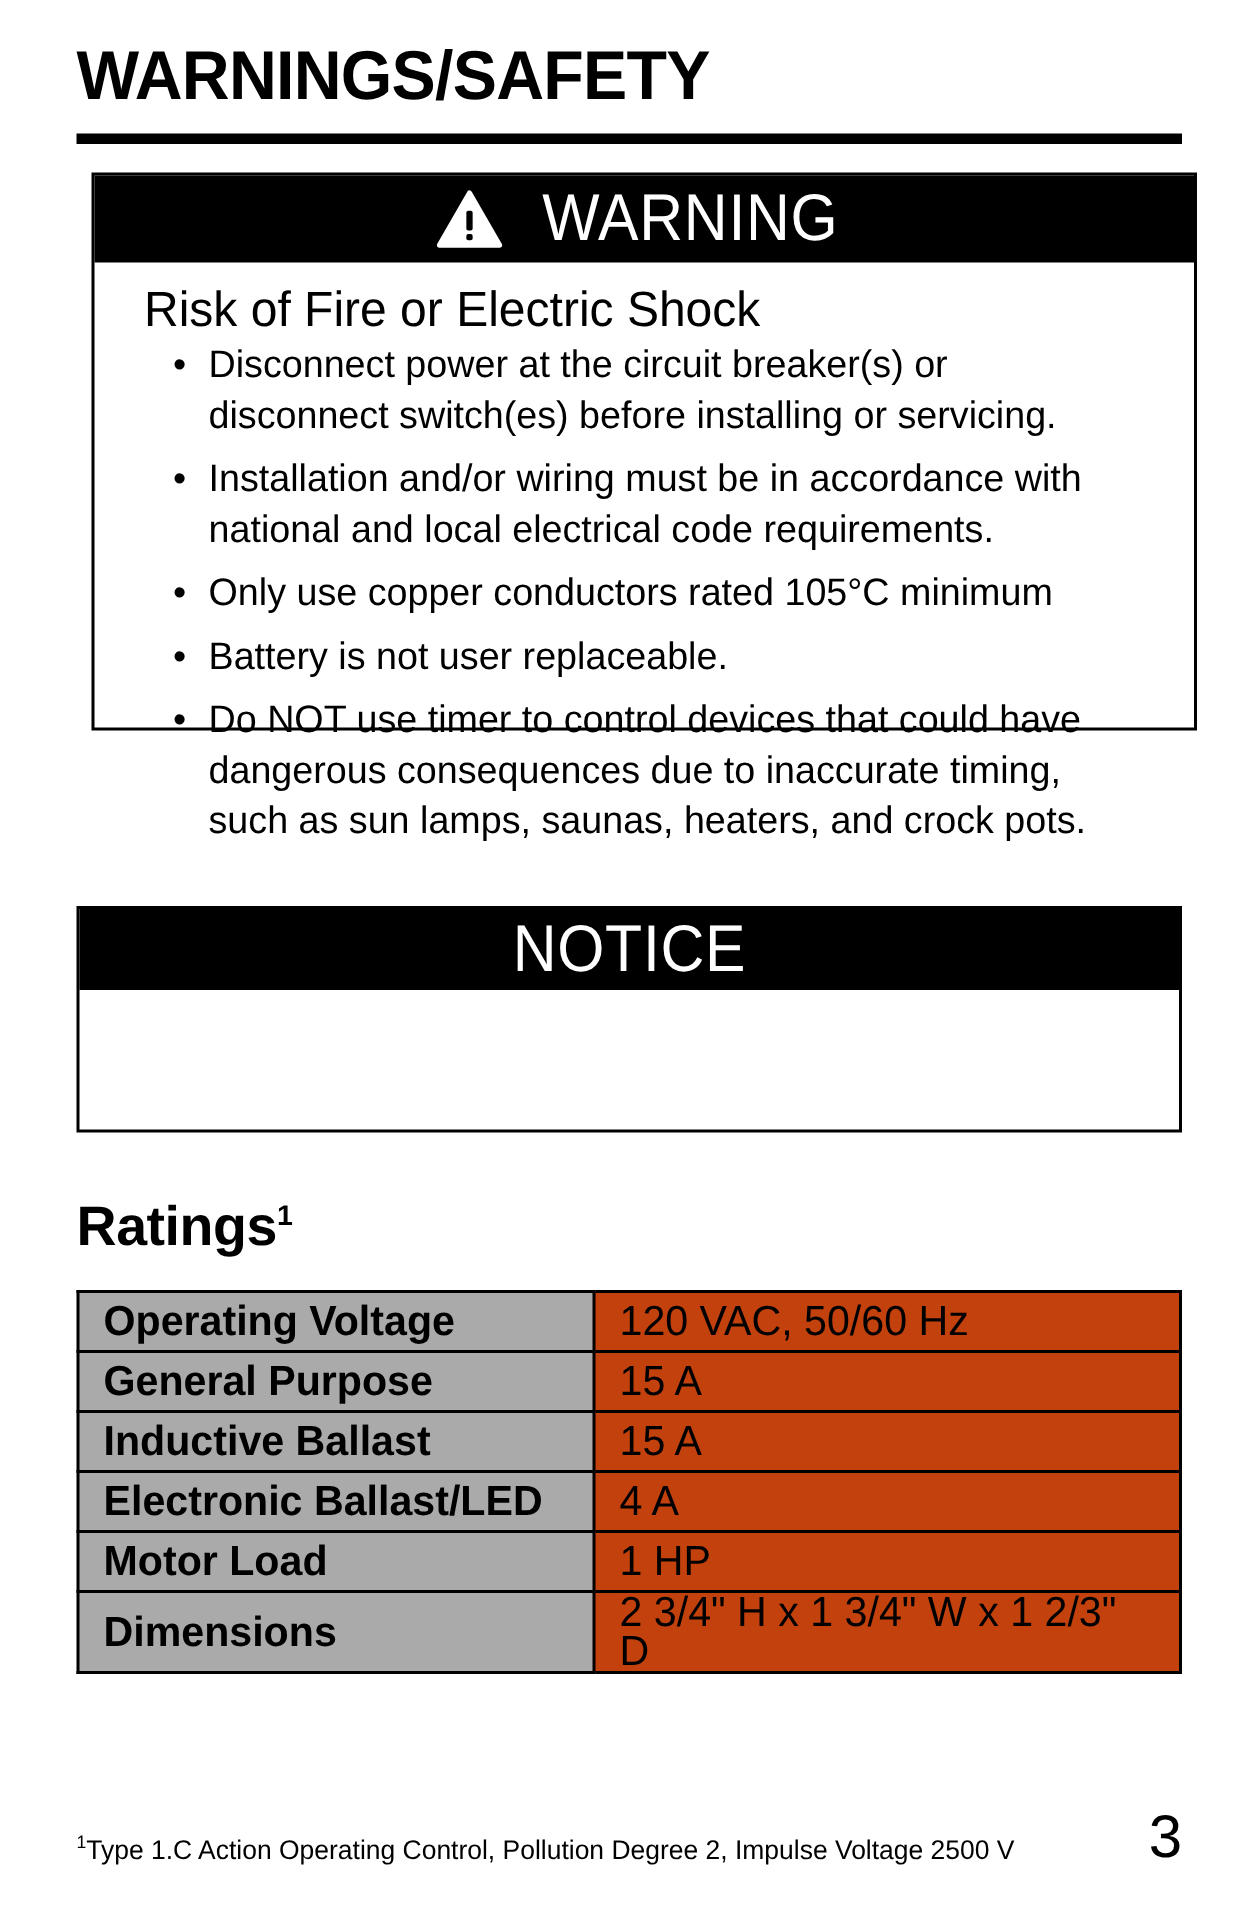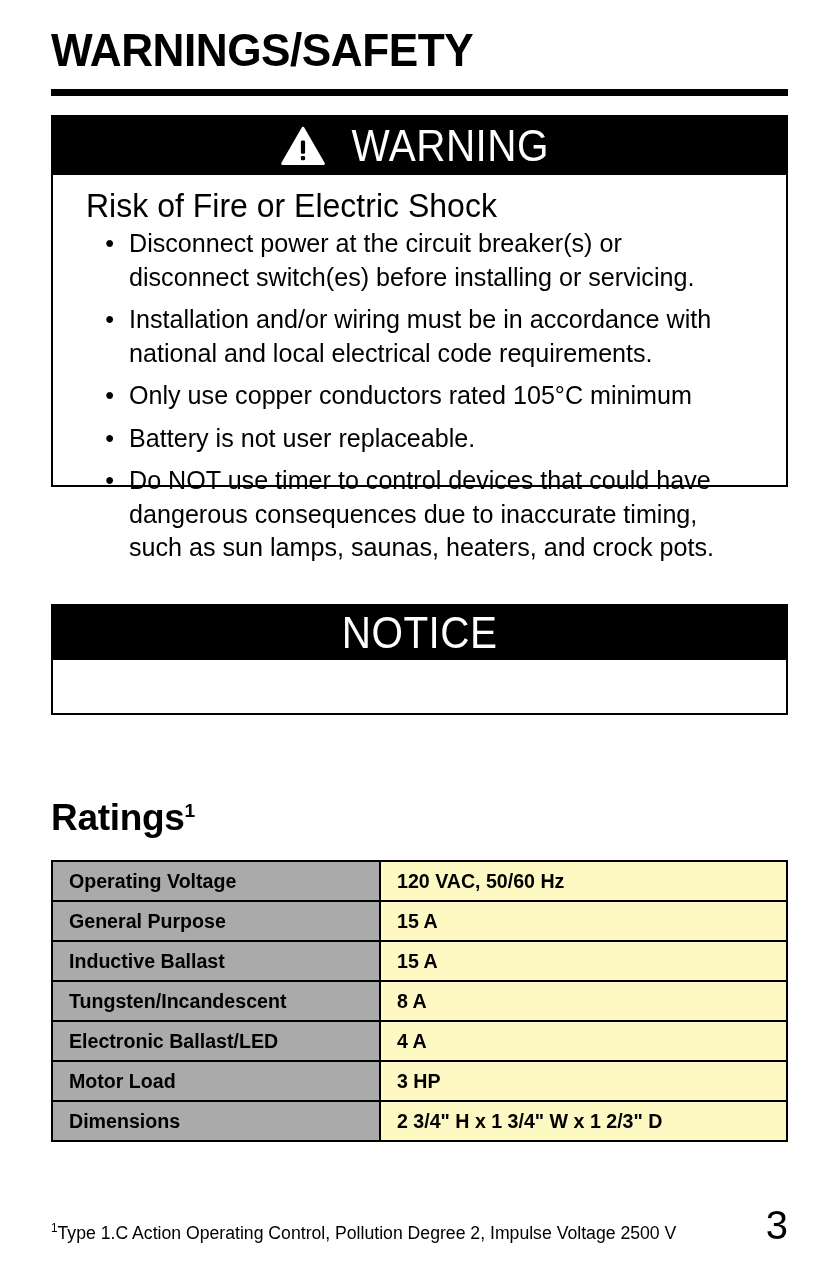--- a/index.html
+++ b/index.html
@@ -72,21 +72,21 @@
     line-height: 48px;
     letter-spacing: 0.5px;
     transform: scaleX(0.92);
     transform-origin: center;
   }
 
   
   .warn-tri { display:block; width: 44px; height: 40px; }
 
   
-  #warning-box { top: 115px; height: 372px; }
+  #warning-box { top: 115px; height: 372px; margin-left: 10px; }
   #warning-box .alert-bar { height: 58px; }
 
   .alert-body {
     padding: 0;
   }
   .alert-heading {
     font-size: 33px;
     line-height: 38px;
     margin: 12px 0 2px 33px;
     font-weight: normal;
@@ -108,21 +108,21 @@
   }
   ul.alert-list li .bullet {
     position: absolute;
     left: -24px;
     top: 0;
     font-size: 25.5px;
     line-height: 33.5px;
   }
 
   
-  #notice-box { top: 604px; height: 111px; }
+  #notice-box { top: 604px; height: 151px; }
   #notice-box .alert-bar { height: 54px; }
   .notice-text {
     font-size: 25.5px;
     line-height: 40px;
     margin: 7px 30px 0 30px;
     transform: scaleX(0.985);
     transform-origin: left center;
   }
 
   
@@ -147,34 +147,34 @@
     position: absolute;
     left: 51px;
     top: 860px;
     width: 737px;
     border-collapse: collapse;
     table-layout: fixed;
   }
   table.ratings td {
     border: 2px solid #000000;
     height: 38px;
-    padding: 0 0 0 16px;
+    padding: 0 16px 0 16px;
     vertical-align: middle;
-    font-size: 20px;
+    font-size: 28px;
     line-height: 26px;
   }
   table.ratings td.label {
     width: 310px;
     background: #aaaaaa;
     font-weight: bold;
     transform-origin: left center;
   }
   table.ratings td.value {
-    background: #fef9c3;
-    font-weight: bold;
+    background: #c2410c;
+    font-weight: normal;
   }
   td.label span, td.value span {
     display: inline-block;
     transform: scaleX(0.98);
     transform-origin: left center;
   }
 
   
   .footnote {
     position: absolute;
@@ -267,30 +267,26 @@
       </tr>
       <tr>
         <td class="label"><span>General Purpose</span></td>
         <td class="value"><span>15 A</span></td>
       </tr>
       <tr>
         <td class="label"><span>Inductive Ballast</span></td>
         <td class="value"><span>15 A</span></td>
       </tr>
       <tr>
-        <td class="label"><span>Tungsten/Incandescent</span></td>
-        <td class="value"><span>8 A</span></td>
-      </tr>
-      <tr>
         <td class="label"><span>Electronic Ballast/LED</span></td>
         <td class="value"><span>4 A</span></td>
       </tr>
       <tr>
         <td class="label"><span>Motor Load</span></td>
-        <td class="value"><span>3 HP</span></td>
+        <td class="value"><span>1 HP</span></td>
       </tr>
       <tr>
         <td class="label"><span>Dimensions</span></td>
         <td class="value"><span>2 3/4" H x 1 3/4" W x 1 2/3" D</span></td>
       </tr>
     </tbody>
   </table>
 
   <div class="footnote">
     <sup>1</sup><span>Type 1.C Action Operating Control, Pollution Degree 2, Impulse Voltage 2500 V</span>

